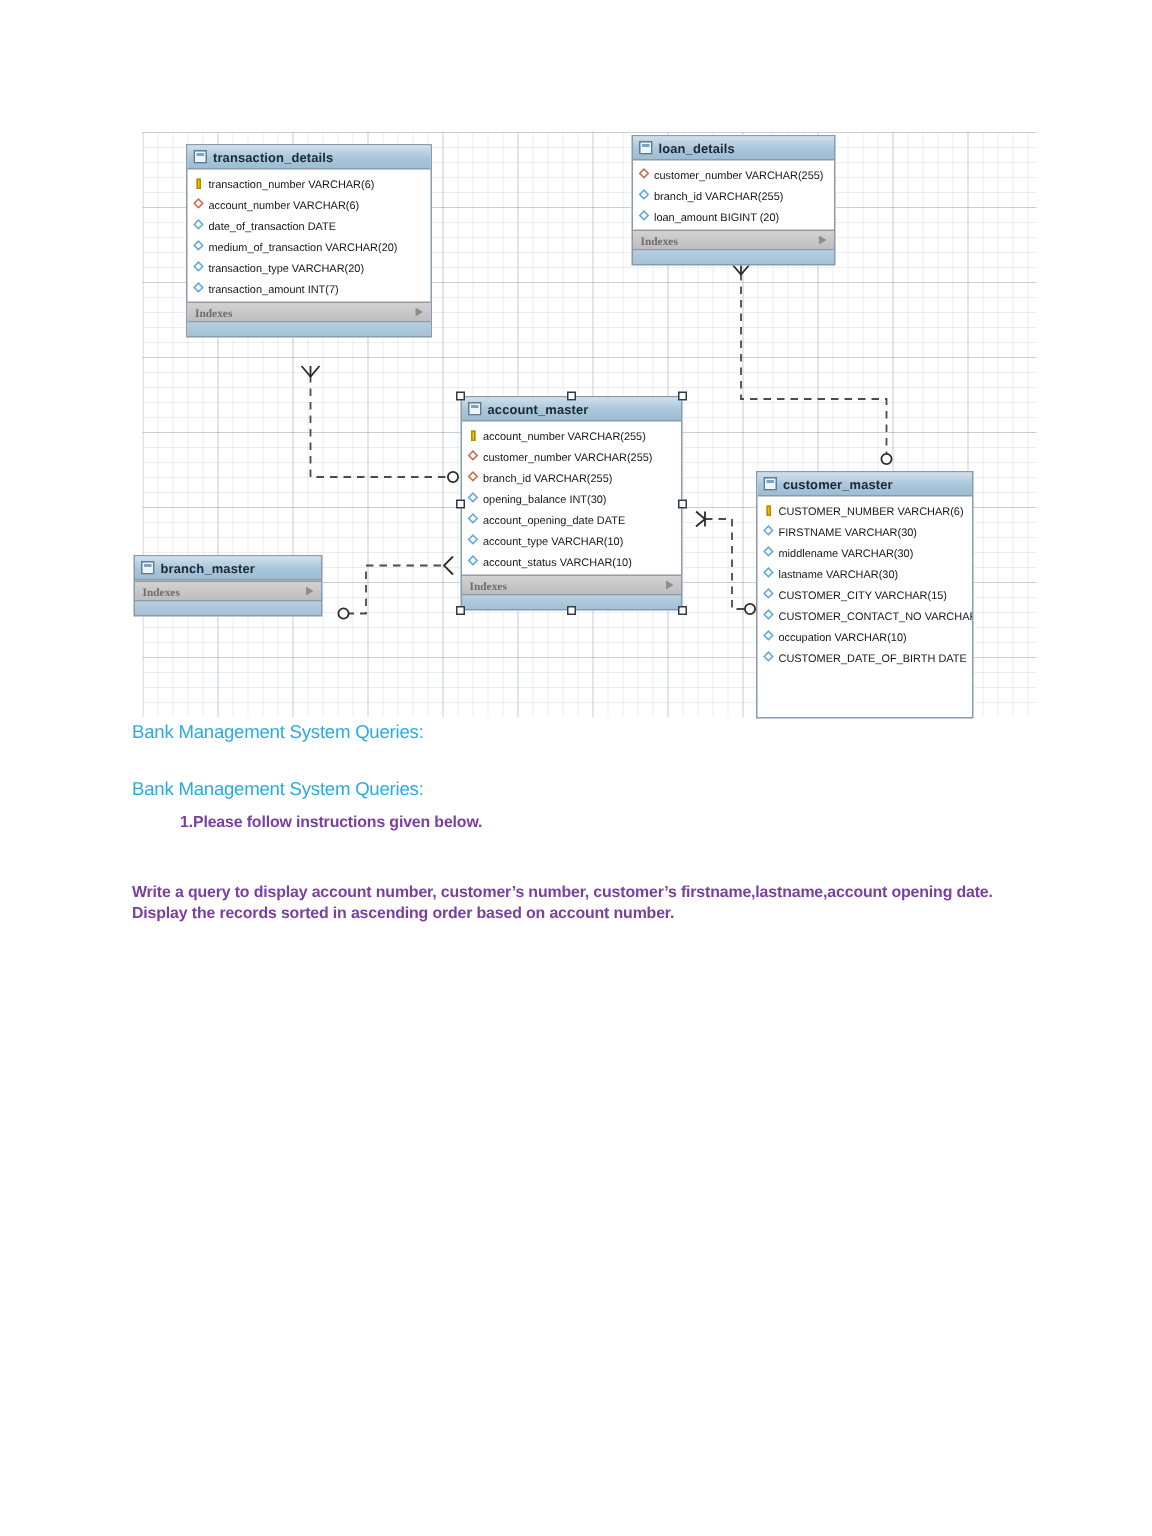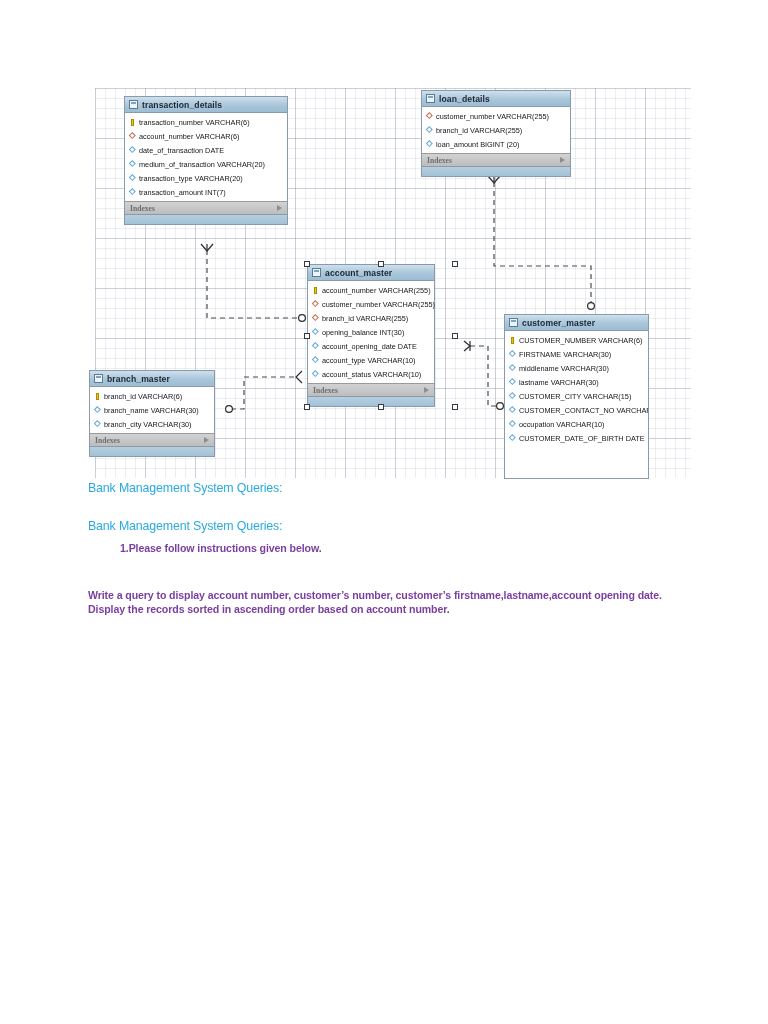--- a/index.html
+++ b/index.html
@@ -224,21 +224,21 @@
             <span class="ico dia"></span>
             <span class="cname">transaction_amount INT(7)</span>
           </div>
         </div>
         <div class="tbl-idx">
           <span class="ilabel">Indexes</span>
           <span class="idx-caret"></span>
         </div>
         <div class="tbl-foot"></div>
       </div>
-      <div class="tbl" style="left: 421px; top: 90px; width: 150px;">
+      <div class="tbl" style="left: 421px; top: 90px; width: 136px;">
         <div class="tbl-hd">
           <span class="hd-ico"></span>
           <span class="tname">loan_details</span>
           <span class="hd-caret"></span>
         </div>
         <div class="cols">
           <div class="col">
             <span class="ico dia fk"></span>
             <span class="cname">customer_number VARCHAR(255)</span>
           </div>
@@ -250,21 +250,21 @@
             <span class="ico dia"></span>
             <span class="cname">loan_amount BIGINT (20)</span>
           </div>
         </div>
         <div class="tbl-idx">
           <span class="ilabel">Indexes</span>
           <span class="idx-caret"></span>
         </div>
         <div class="tbl-foot"></div>
       </div>
-      <div class="tbl" style="left: 307px; top: 264px; width: 128px;">
+      <div class="tbl" style="left: 307px; top: 264px; width: 148px;">
         <div class="tbl-hd">
           <span class="hd-ico"></span>
           <span class="tname">account_master</span>
           <span class="hd-caret"></span>
         </div>
         <div class="cols">
           <div class="col">
             <span class="ico pk"></span>
             <span class="cname">account_number VARCHAR(255)</span>
           </div>
@@ -306,34 +306,20 @@
       <div class="hnd" style="left: 452px; top: 332.5px;"></div>
       <div class="hnd" style="left: 304px; top: 404px;"></div>
       <div class="hnd" style="left: 378px; top: 404px;"></div>
       <div class="hnd" style="left: 452px; top: 404px;"></div>
       <div class="tbl" style="left: 89px; top: 370px; width: 126px;">
         <div class="tbl-hd">
           <span class="hd-ico"></span>
           <span class="tname">branch_master</span>
           <span class="hd-caret"></span>
         </div>
-        <div class="cols">
-          <div class="col">
-            <span class="ico pk"></span>
-            <span class="cname">branch_id VARCHAR(6)</span>
-          </div>
-          <div class="col">
-            <span class="ico dia"></span>
-            <span class="cname">branch_name VARCHAR(30)</span>
-          </div>
-          <div class="col">
-            <span class="ico dia"></span>
-            <span class="cname">branch_city VARCHAR(30)</span>
-          </div>
-        </div>
         <div class="tbl-idx">
           <span class="ilabel">Indexes</span>
           <span class="idx-caret"></span>
         </div>
         <div class="tbl-foot"></div>
       </div>
       <div class="tbl clipped" style="left: 504px; top: 314px; width: 145px; height: 165px;">
         <div class="tbl-hd">
           <span class="hd-ico"></span>
           <span class="tname">customer_master</span>

